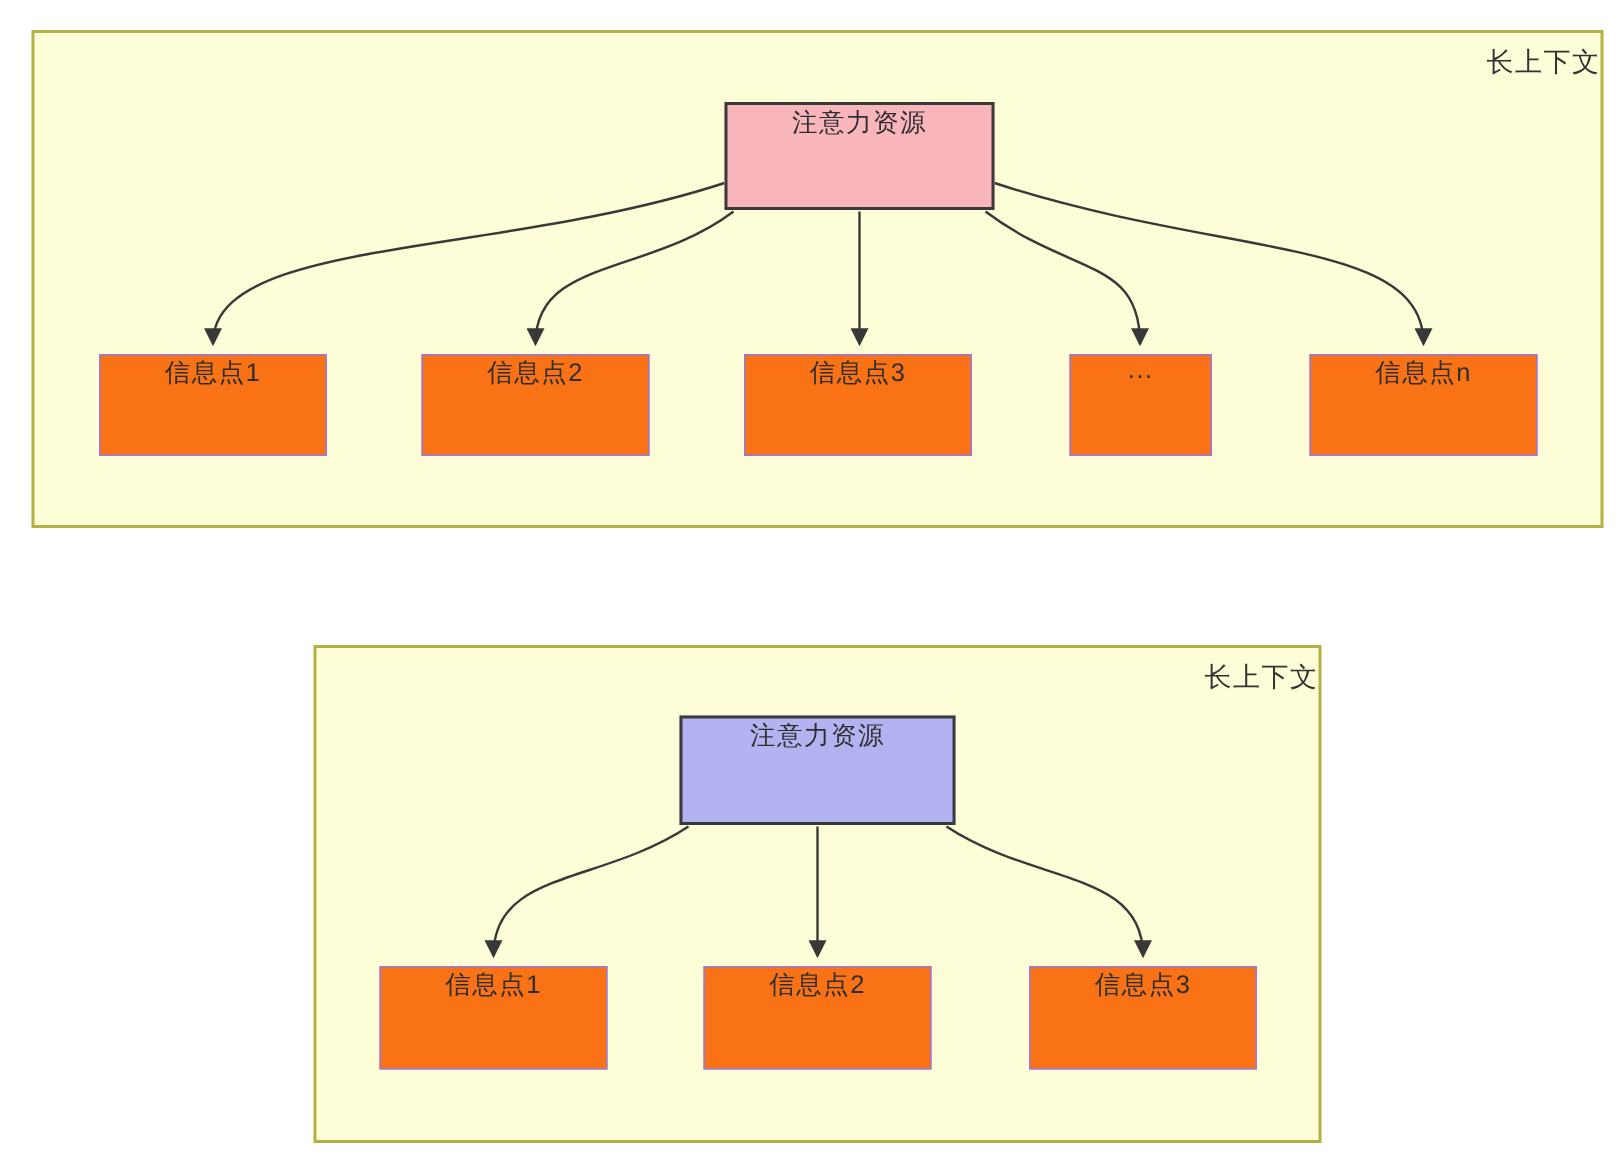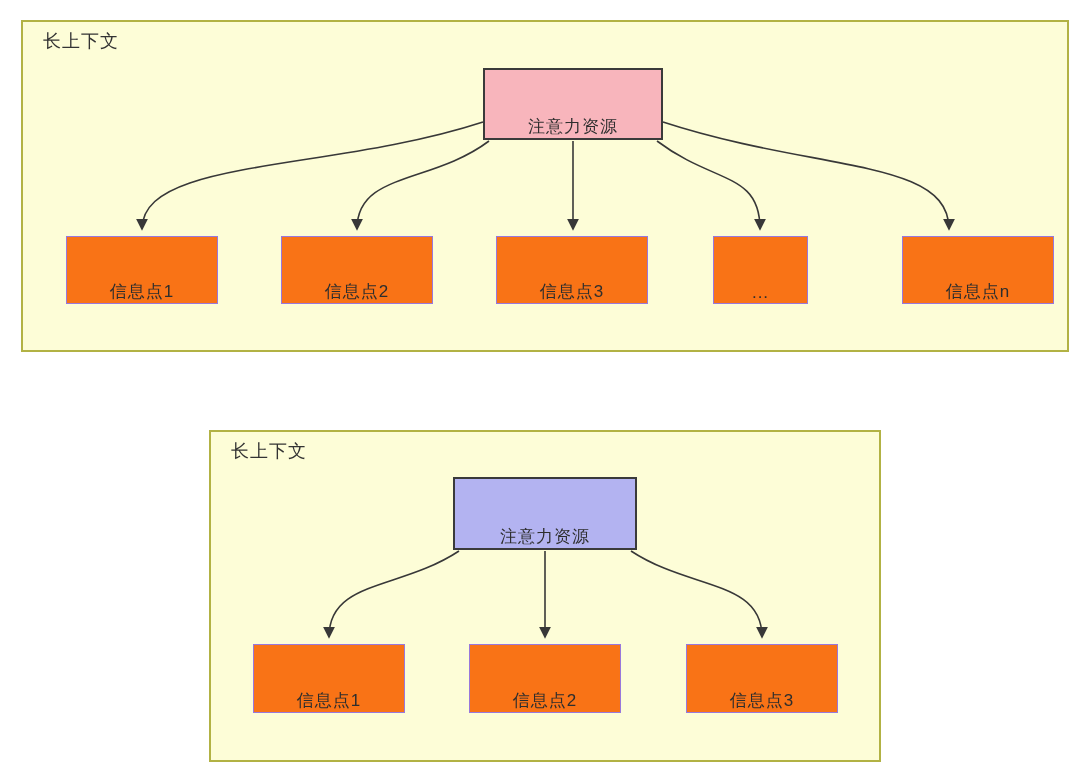--- a/index.html
+++ b/index.html
@@ -13,44 +13,44 @@
   }
   .container {
     position:absolute;
     background:#FDFDD7;
     border:2px solid #B2B244;
   }
   #long-container  { left:21px;  top:20px;  width:1048px; height:332px; }
   #short-container { left:209px; top:430px; width:672px;  height:332px; }
   .ctitle {
     position:absolute; left:0; top:7px; width:100%;
-    text-align:left; font-size:18px; color:#333333;
+    text-align:right; font-size:18px; color:#333333;
     letter-spacing:1px;
     padding-left:20px;
   }
   .node {
     position:absolute;
-    display:flex; align-items:flex-end; justify-content:center;
+    display:flex; align-items:flex-start; justify-content:center;
     font-size:17px; color:#2E2E2E;
     text-align:center; letter-spacing:1px;
   }
   .attention { border:2px solid #3A3A3A; }
   #long-attention  { left:483px; top:68px;  width:180px; height:72px; background:#F8B5BC; }
   #short-attention { left:453px; top:477px; width:184px; height:73px; background:#B3B3F1; }
   .info {
     background:#f97316;
     border:1.5px solid #9878DC;
   }
   .info-long  { top:236px; height:68px; width:152px; }
   .info-short { top:644px; height:69px; width:152px; }
   #long-info-1 { left:66px;  }
   #long-info-2 { left:281px; }
   #long-info-3 { left:496px; }
   #long-info-4 { left:713px; width:95px; }
-  #long-info-5 { left:873px;margin-left:29px; }
+  #long-info-5 { left:873px; }
   #short-info-1 { left:253px; }
   #short-info-2 { left:469px; }
   #short-info-3 { left:686px; }
   #arrows {
     position:absolute; left:0; top:0;
     width:1080px; height:774px;
     pointer-events:none;
   }
   #arrows path.link {
     fill:none;

